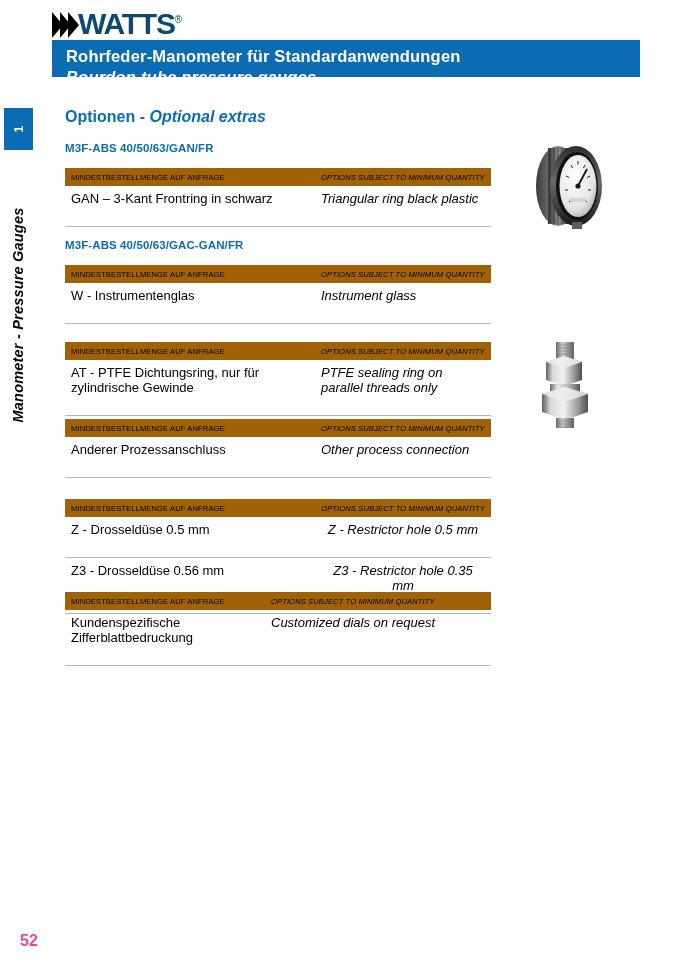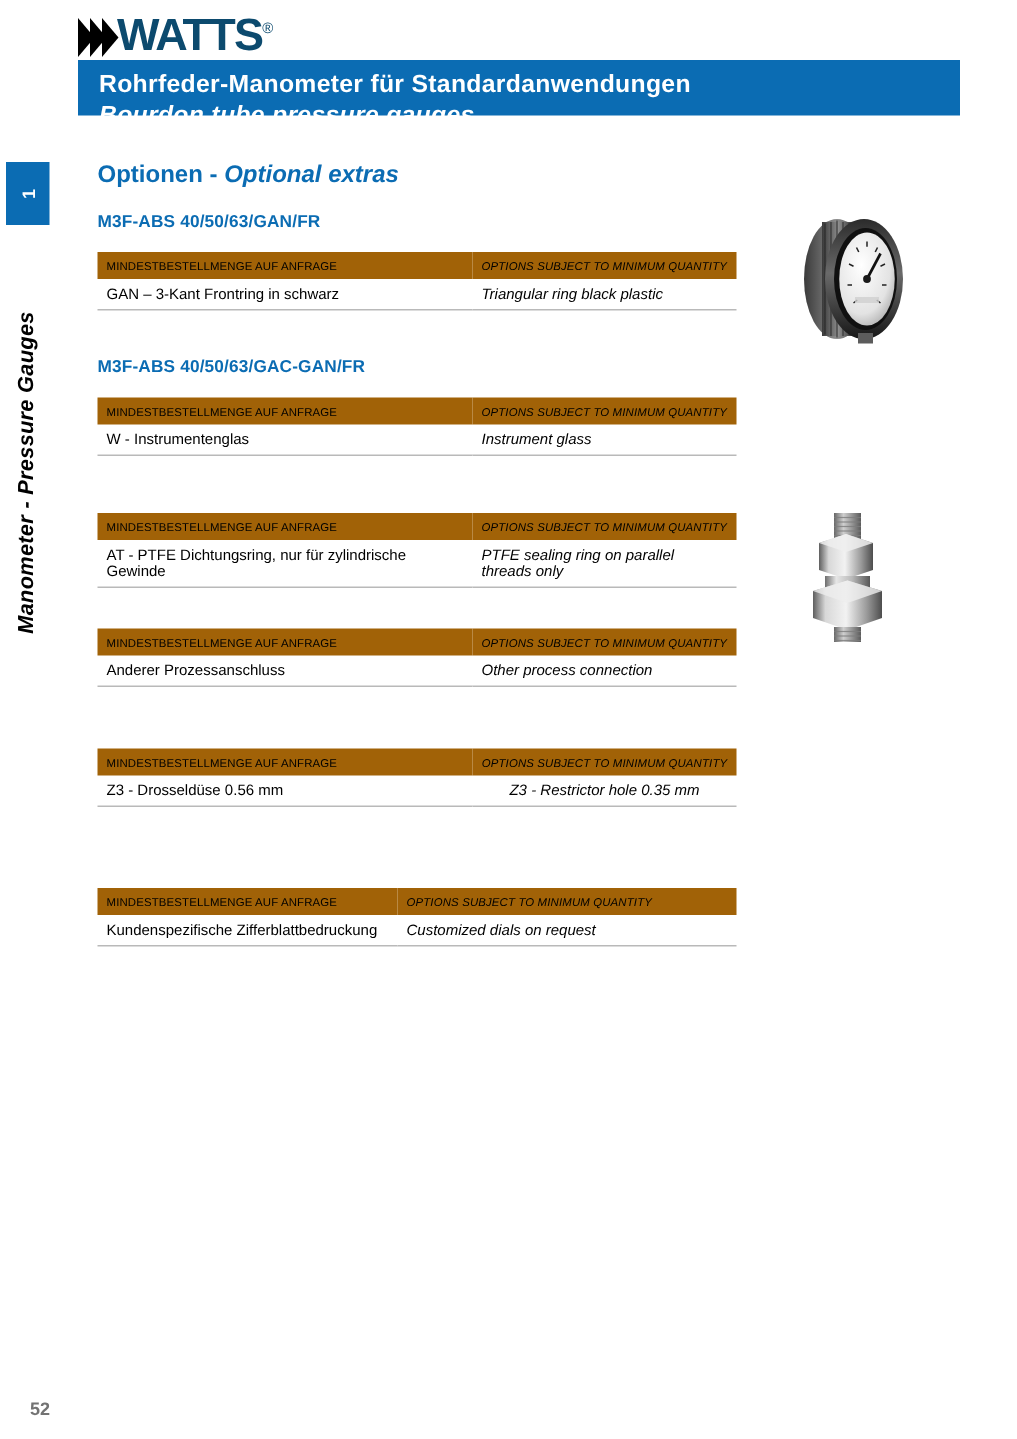--- a/index.html
+++ b/index.html
@@ -166,22 +166,22 @@
     text-align: left;
     padding: 5px 6px 4px 6px;
     letter-spacing: 0.1px;
     color: #000;
     border: none;
   }
   .opt-table th.en {
     font-style: italic;
   }
   .opt-table td {
-    font-size: 10px;
-    padding: 5px 6px 4px 6px;
+    font-size: 13px;
+    padding: 5px 6px 20px 6px;
     border-bottom: 1px solid #b9b9b9;
     color: #000;
     vertical-align: top;
   }
   .opt-table td.en {
     font-style: italic;
   }
   .opt-table tr.first-row td {
     border-top: none;
   }
@@ -217,23 +217,23 @@
     top: 336px;
     width: 96px;
     height: 96px;
   }
 
   
   #page-number {
     position: absolute;
     left: 20px;
     top: 932px;
-    font-size: 12px;
-    font-weight: bold;
-    color: #737373;
+    font-size: 16px;
+    font-weight: bold;
+    color: #ec4899;
   }
 </style>
 </head>
 <body>
 
 <div id="side-rail">
   <div id="tab-marker">
     <span>1</span>
   </div>
   <div id="side-title">
@@ -343,20 +343,24 @@
       <col class="col-de">
       <col class="col-en">
     </colgroup>
   <thead>
     <tr>
       <th>MINDESTBESTELLMENGE AUF ANFRAGE</th>
       <th class="en">OPTIONS SUBJECT TO MINIMUM QUANTITY</th>
     </tr>
   </thead>
   <tbody>
+    <tr class="first-row">
+      <td>Z - Drosseldüse 0.5 mm</td>
+      <td class="en">Z - Restrictor hole 0.5 mm</td>
+    </tr>
     <tr>
       <td>Z3 - Drosseldüse 0.56 mm</td>
       <td class="en">Z3 - Restrictor hole 0.35 mm</td>
     </tr>
   </tbody>
 </table>
 
 <table class="opt-table narrow" id="table-6">
   <colgroup>
       <col class="col-de">

